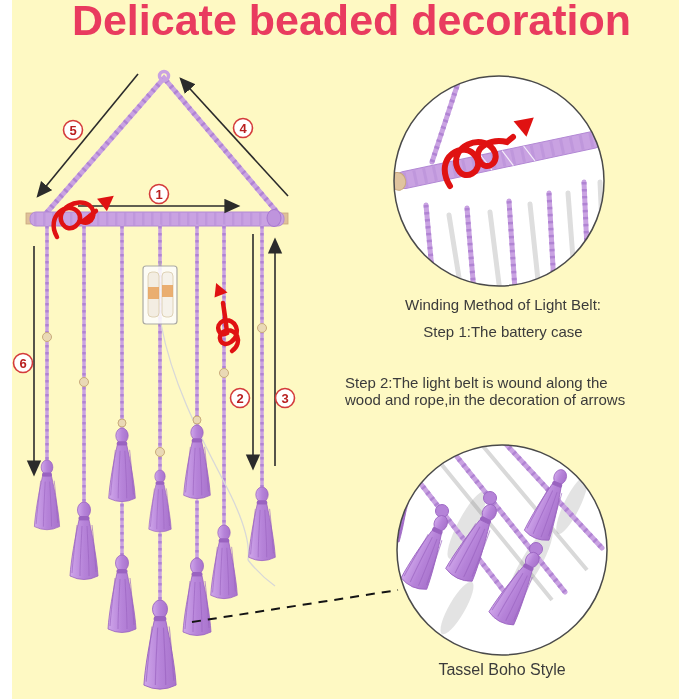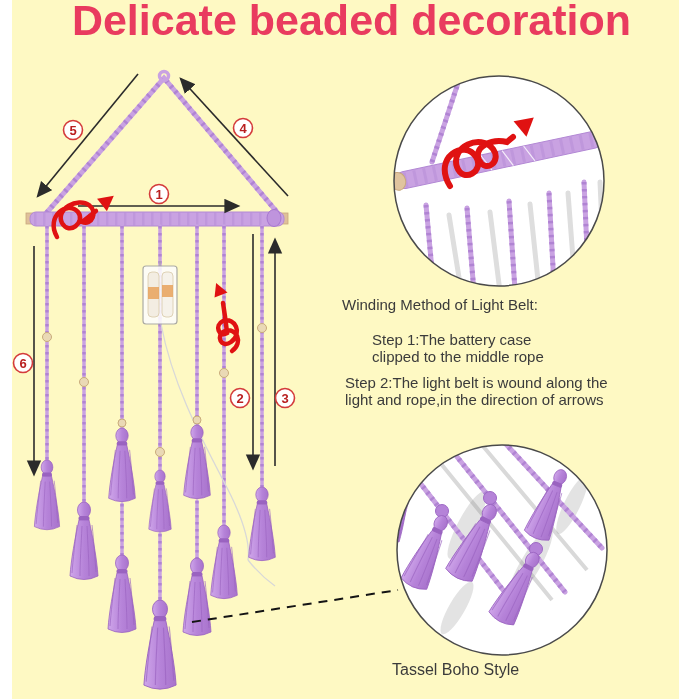--- a/index.html
+++ b/index.html
@@ -13,22 +13,22 @@
   .rope-base.w5{stroke-width:5;} .rope-dash.w5{stroke-width:5;}
   .shadow-rope{stroke:#dedede;stroke-width:5;fill:none;stroke-linecap:round;}
   .arrow{stroke:#2b2b2b;stroke-width:1.6;fill:none;}
   .badge-circle{fill:#fff;stroke:#d43b3b;stroke-width:1.6;}
   .badge-num{fill:#b91f1f;font:bold 13px "Liberation Sans",sans-serif;text-anchor:middle;}
   .spiral{stroke:#e01212;stroke-width:4.5;fill:none;stroke-linecap:round;}
   .spiral-big{stroke:#e01212;stroke-width:6;fill:none;stroke-linecap:round;}
   .bead{fill:#ead9b5;stroke:#c9ab7a;stroke-width:1;}
   .inset-ring{fill:none;stroke:#4a4a4a;stroke-width:1.5;}
   .txt{position:absolute;color:#3b3b3b;font-size:15px;line-height:17px;}
-  .center{}
-  #caption{position:absolute;left:380px;top:661px;width:220px;text-align:left;
+  .center{text-align:center;}
+  #caption{position:absolute;left:380px;top:661px;width:220px;text-align:center;
            color:#3b3b3b;font-size:16px;}
 </style>
 </head>
 <body>
 
 <div id="page">
 
   <div id="title">Delicate beaded decoration</div>
 
   <svg width="679" height="699" viewBox="0 0 679 699">
@@ -193,25 +193,24 @@
         <use href="#tassel" transform="translate(481,505) rotate(26) scale(1.05)"></use>
         <use href="#tassel" transform="translate(524,553) rotate(28)"></use>
         <use href="#tassel" transform="translate(551,470) rotate(22) scale(0.95)"></use>
       </g>
       <circle class="inset-ring" cx="490" cy="550" r="105"></circle>
     </g>
   </svg>
 
   <div class="txt center" style="left:330px;top:296px;width:322px;">Winding Method of Light Belt:</div>
 
-  <div class="txt center" style="left:360px;top:331px;width:262px;">
+  <div class="txt center" style="left:360px;top:323px;width:262px;">
     <div>Step 1:The battery case</div>
-    <div>clipped to the middle rope</div>
   </div>
 
   <div class="txt" style="left:333px;top:374px;width:330px;">
     <div>Step 2:The light belt is wound along the</div>
-    <div>light and rope,in the direction of arrows</div>
+    <div>wood and rope,in the decoration of arrows</div>
   </div>
 
   <div id="caption">Tassel Boho Style</div>
 
 </div>
 
 </body></html>

